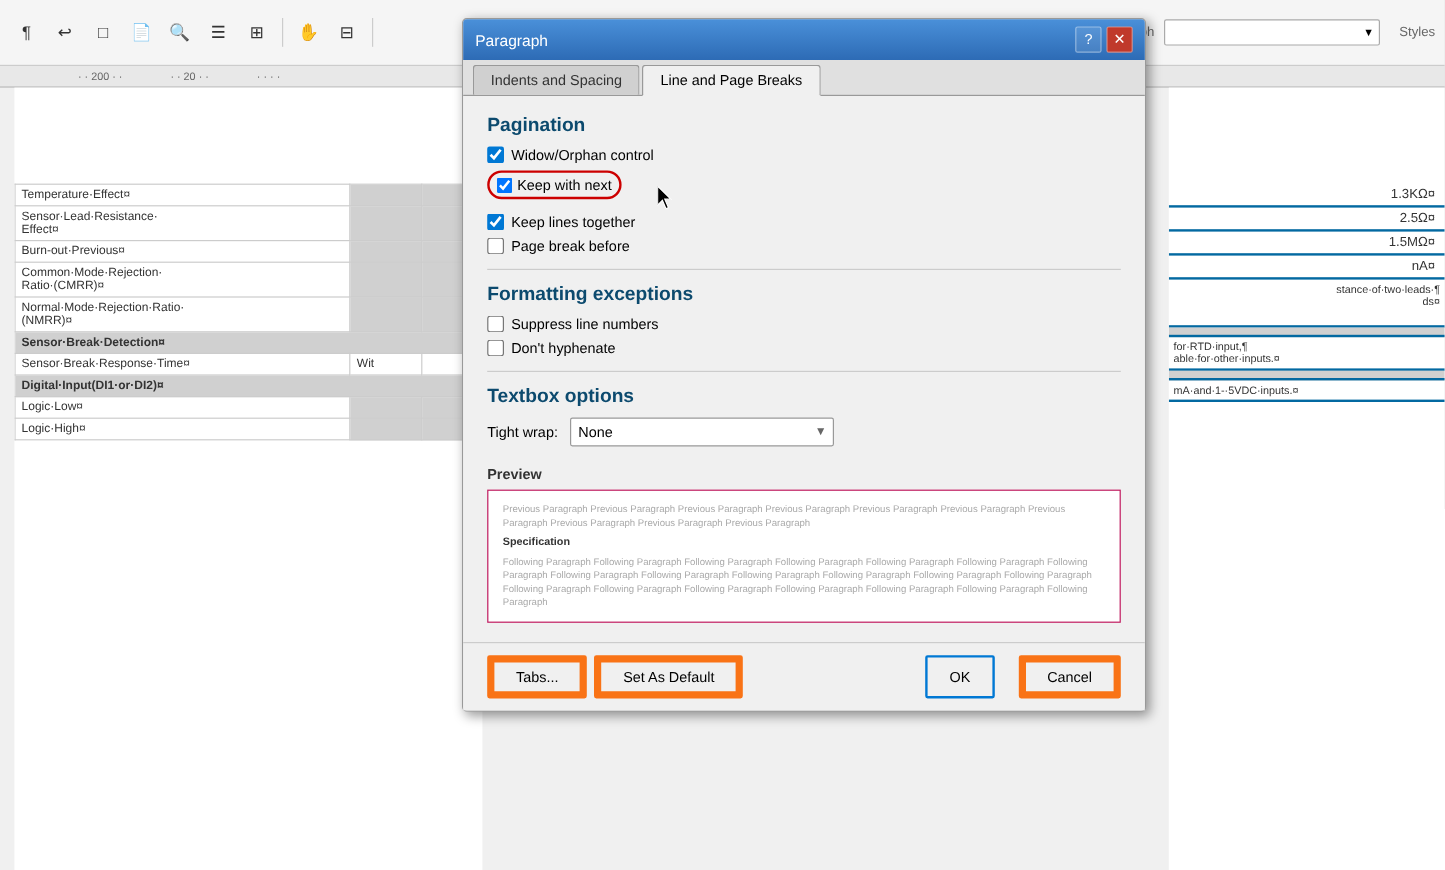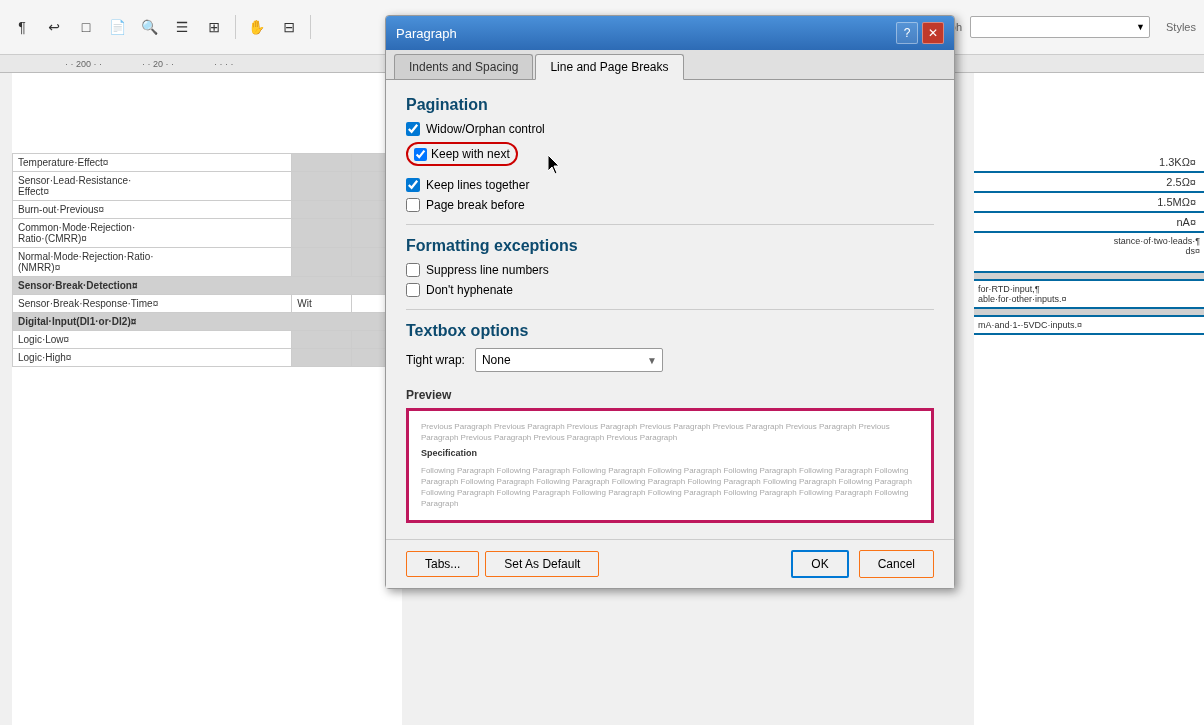--- a/index.html
+++ b/index.html
@@ -246,21 +246,21 @@
       margin-top: 6px;
     }
 
     .select-label {
       font-size: 12px;
       color: #000;
     }
 
     .select-wrapper {
       position: relative;
-      width: 188px;
+      width: 220px;
     }
 
     .select-wrapper select {
       width: 100%;
       padding: 4px 24px 4px 6px;
       border: 1px solid #999;
       border-radius: 2px;
       background: white;
       font-size: 12px;
       cursor: pointer;
@@ -284,21 +284,21 @@
     }
 
     .preview-label {
       font-size: 12px;
       font-weight: 600;
       color: #333;
       margin-bottom: 6px;
     }
 
     .preview-box {
-      border: 3px solid #be185d;
+      border: 1px solid #be185d;
       background: white;
       padding: 10px 12px;
       min-height: 100px;
       font-size: 8px;
       color: #999;
       line-height: 1.5;
     }
 
     .preview-main-text {
       font-size: 9px;
@@ -311,25 +311,25 @@
     .dialog-footer {
       display: flex;
       justify-content: space-between;
       align-items: center;
       padding: 10px 20px;
       border-top: 1px solid #ccc;
       background: #f0f0f0;
     }
 
     .footer-left { display: flex; gap: 6px; }
-    .footer-right { display: flex; gap: 10px; border-radius: 12px; }
+    .footer-right { display: flex; gap: 20px; border-radius: 12px; }
 
     .footer-btn {
       padding: 5px 18px;
-      border: 1px solid #f97316;
+      border: 6px solid #f97316;
       border-radius: 2px;
       background: #f0f0f0;
       font-size: 12px;
       cursor: pointer;
       color: #000;
     }
 
     .footer-btn.primary {
       border: 2px solid #0078d4;
       background: #f0f0f0;

